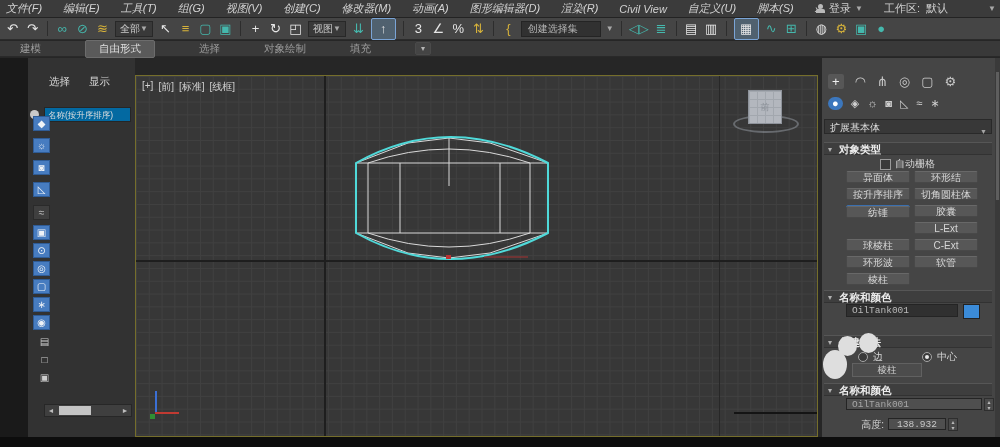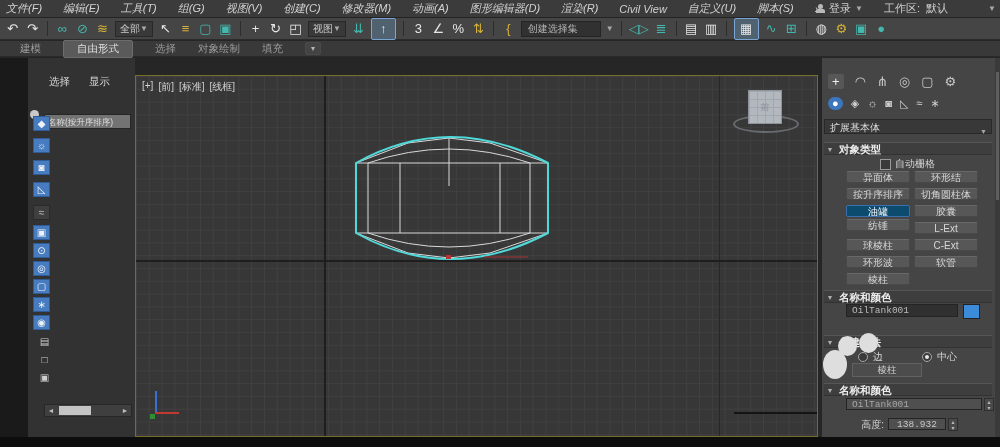--- a/index.html
+++ b/index.html
@@ -20,31 +20,31 @@
   .toolbar{position:absolute;left:0;top:18px;width:1000px;height:22px;background:#454545;border-bottom:1px solid #2b2b2b;
            display:flex;align-items:center;gap:5px;padding-left:5px;font-size:13px;color:#c6c6c6;box-sizing:border-box;}
   .ticon{min-width:15px;text-align:center;line-height:20px;cursor:default;}
   .teal{color:#45b8ad}.yellow{color:#d6b23a}.white{color:#e6e6e6}
   .tsep{width:1px;height:15px;background:#2d2d2d;margin:0 2px;}
   .tdrop{background:#393939;border:1px solid #282828;font-size:10px;height:14px;line-height:14px;padding:0 4px;display:flex;align-items:center;color:#c9c9c9;}
   .tfield{background:#313131;border:1px solid #242424;font-size:10px;height:14px;line-height:14px;padding:0 6px;color:#b5b5b5;min-width:66px;}
   .boxed{border:1px solid #7aa4d6;background:#50616f;padding:0 4px;border-radius:2px;}
   
   .ribbon{position:absolute;left:0;top:41px;width:1000px;height:16px;background:#393939;border-bottom:1px solid #292929;
-          display:flex;align-items:center;gap:22px;padding-left:20px;font-size:10.5px;color:#9b9b9b;box-sizing:border-box;}
+          display:flex;align-items:center;gap:44px;padding-left:20px;font-size:10.5px;color:#9b9b9b;box-sizing:border-box;}
   .rtab{cursor:default;}
   .rtab.sel{background:#5a5a5a;color:#dedede;padding:1px 13px;border:1px solid #6c6c6c;border-radius:2px;}
   .rext{font-size:8px;color:#b5b5b5;border:1px solid #4a4a4a;background:#444;padding:0 5px;line-height:11px;border-radius:2px;}
   
   .explorer{position:absolute;left:0;top:58px;width:135px;height:379px;background:#323232;}
   .exp-left{position:absolute;left:0;top:0;width:28px;height:100%;background:#1a1a1a;}
   .exp-menu{position:absolute;left:49px;top:17px;display:flex;gap:19px;font-size:10.5px;color:#d8d8d8;}
   .exp-circle{position:absolute;left:30px;top:52px;width:9px;height:9px;border-radius:50%;background:#c9c9c9;}
-  .exp-header{position:absolute;left:44px;top:49px;width:87px;height:15px;background:#737373;border:1px solid #262626;
-              font-size:8.5px;color:#dedede;line-height:15px;padding-left:3px;box-sizing:border-box;white-space:nowrap;overflow:hidden;margin-top:7px;}
+  .exp-header{position:absolute;left:44px;top:49px;width:87px;height:15px;background:#0369a1;border:1px solid #262626;
+              font-size:8.5px;color:#dedede;line-height:15px;padding-left:3px;box-sizing:border-box;white-space:nowrap;overflow:hidden;}
   .exp-tgl{position:absolute;left:33px;width:17px;height:15px;text-align:center;font-size:10px;line-height:14px;
            color:#eef2f6;background:#477cc0;border:1px solid #2f5c96;box-sizing:border-box;cursor:default;}
   .exp-tgl.off{background:#3f3f3f;border-color:#2a2a2a;color:#c3c3c3;}
   .exp-tgl.flat{background:transparent;border-color:transparent;color:#cfcfcf;left:36px;}
   .exp-scroll{position:absolute;left:44px;top:346px;width:88px;height:13px;background:#3f3f3f;border:1px solid #272727;display:flex;align-items:center;box-sizing:border-box;}
   .exp-scroll .arr{width:12px;text-align:center;font-size:7px;color:#bdbdbd;}
   .exp-thumb{width:32px;height:9px;background:#c4c4c4;margin-left:2px;}
   .exp-spacer{flex:1;}
   
   .viewport{position:absolute;left:135px;top:75px;width:681px;height:360px;border:1px solid #756e2b;background-color:#373737;
@@ -298,21 +298,21 @@
     <div class="pcheckrow">
       <span class="pcheck"></span>
       <span>自动栅格</span>
     </div>
     <div class="pbtn" style="left:24px;top:113px;width:64px">异面体</div>
     <div class="pbtn" style="left:92px;top:113px;width:64px">环形结</div>
     <div class="pbtn" style="left:24px;top:130px;width:64px">按升序排序</div>
     <div class="pbtn" style="left:92px;top:130px;width:64px">切角圆柱体</div>
     <div class="pbtn sel" style="left:24px;top:147px;width:64px">油罐</div>
     <div class="pbtn" style="left:92px;top:147px;width:64px">胶囊</div>
-    <div class="pbtn" style="left:24px;top:161px;width:64px">纺锤</div>
+    <div class="pbtn" style="left:24px;top:148px;width:64px">纺锤</div>
     <div class="pbtn" style="left:92px;top:164px;width:64px">L-Ext</div>
     <div class="pbtn" style="left:24px;top:181px;width:64px">球棱柱</div>
     <div class="pbtn" style="left:92px;top:181px;width:64px">C-Ext</div>
     <div class="pbtn" style="left:24px;top:198px;width:64px">环形波</div>
     <div class="pbtn" style="left:92px;top:198px;width:64px">软管</div>
     <div class="pbtn" style="left:24px;top:215px;width:64px">棱柱</div>
 
     <div class="rhead" style="top:232px">
       <span class="rarrow">▾</span>
       <span>名称和颜色</span>

